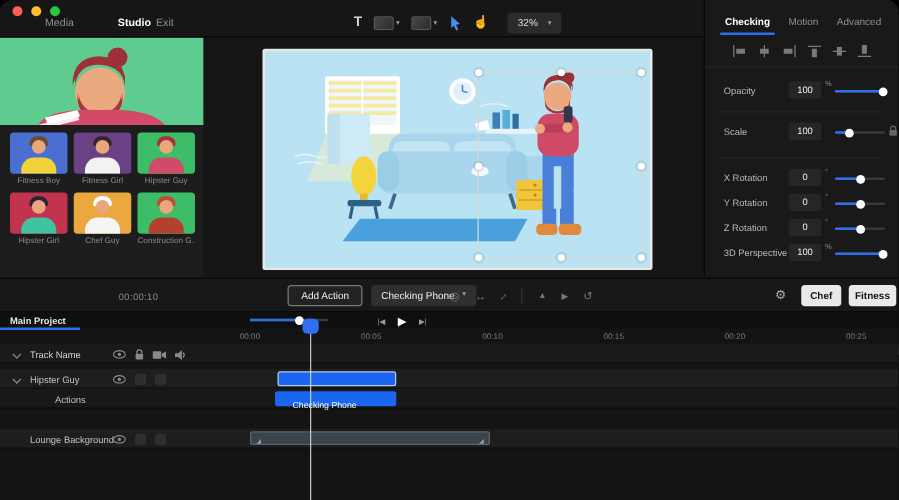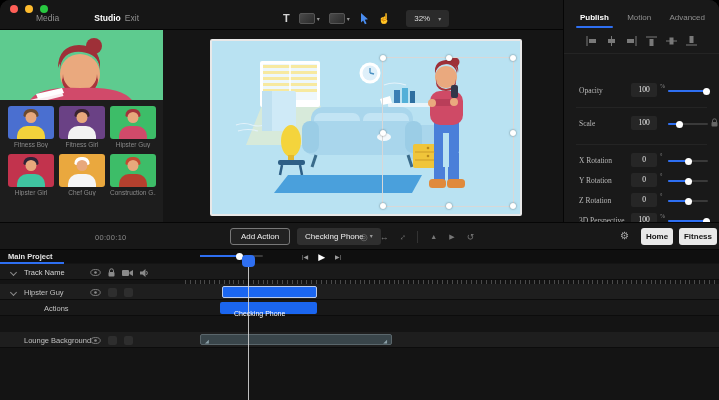--- a/index.html
+++ b/index.html
@@ -84,21 +84,21 @@
   .tl-zoom .fill { position:absolute; left:0; height:2px; background:#2e6ff2; }
   .tl-zoom .knob { position:absolute; top:-2.5px; width:7px; height:7px; border-radius:50%; background:#fff; }
   .transport { position:absolute; left:302px; top:0px; display:flex; gap:10px; align-items:center; height:13px; }
   .tr-sm { font-size:6px; color:#9a9a9a; }
   .tr-play { font-size:9px; color:#fff; }
   .ruler { position:absolute; left:185px; top:13px; width:534px; height:22px; }
   .ruler-label { position:absolute; top:3px; font-size:6.5px; color:#7a7a7a; transform:translateX(-50%); }
   .ticks { position:absolute; left:0; top:14px; width:534px; height:7px;
     background:repeating-linear-gradient(90deg,#4a4a4a 0 1px,transparent 1px 4.85px);
   }
-  .row { position:absolute; left:0; width:719px; height:16px; }
+  .row { position:absolute; left:0; width:719px; height:16px;margin-top:11px; }
   .row-sep { border-bottom:1px solid #0c0c0c; }
   .row-name { position:absolute; top:4px; font-size:7.5px; color:#c0c0c0; }
   .chev { position:absolute; left:11px; top:6px; width:5px; height:5px; border-left:1.3px solid #8a8a8a; border-bottom:1.3px solid #8a8a8a; transform:rotate(-45deg); }
   .row-ics { position:absolute; left:90px; top:4px; display:flex; gap:7px; align-items:center; }
   .chip { width:9px; height:9px; background:#2e2e2e; border-radius:2px; }
   .clip { position:absolute; height:12px; border-radius:2px; background:#1b66f0; }
   .clip.selected { border:1.5px solid #b9c9e8; }
   .clip-label { font-size:7px; color:#fff; line-height:12px; padding-left:14px; white-space:nowrap; }
   .clip.bgclip { background:#39454a; border:1px solid #5a666b; height:11px; }
   .bg-dots { position:absolute; top:2.5px; font-size:5px; color:#8ba0a8; }
@@ -302,21 +302,21 @@
         <span class="handle" style="right:-3px; top:72px;"></span>
         <span class="handle" style="left:-3px; bottom:-3px;"></span>
         <span class="handle" style="left:63px; bottom:-3px;"></span>
         <span class="handle" style="right:-3px; bottom:-3px;"></span>
       </div>
     </div>
   </div>
 
   <div class="right-panel">
     <div class="rp-tabs">
-      <span class="tab active">Publish</span>
+      <span class="tab active">Checking</span>
       <span class="tab">Motion</span>
       <span class="tab">Advanced</span>
     </div>
     <div class="align-row">
       <svg width="11" height="10" viewBox="0 0 11 10">
           <line x1="1" y1="0" x2="1" y2="10" stroke="#9a9a9a"></line>
           <rect x="3" y="3" width="7" height="4" fill="#9a9a9a"></rect>
         </svg>
       <svg width="11" height="10" viewBox="0 0 11 10">
           <line x1="5.5" y1="0" x2="5.5" y2="10" stroke="#9a9a9a"></line>
@@ -333,21 +333,21 @@
       <svg width="11" height="10" viewBox="0 0 11 10">
           <line x1="0" y1="5" x2="11" y2="5" stroke="#9a9a9a"></line>
           <rect x="3.5" y="1.5" width="4" height="7" fill="#9a9a9a"></rect>
         </svg>
       <svg width="11" height="10" viewBox="0 0 11 10">
           <line x1="0" y1="9" x2="11" y2="9" stroke="#9a9a9a"></line>
           <rect x="3.5" y="0" width="4" height="7" fill="#9a9a9a"></rect>
         </svg>
     </div>
 
-    <div style="margin-top:27px;font-family:Liberation Serif, serif;">
+    <div style="margin-top:9px;">
       <div class="prop-row">
         <span class="prop-label">Opacity</span>
         <span class="prop-val">100</span>
         <span class="prop-unit">%</span>
         <span class="slider">
           <span class="fill" style="width: 95%;"></span>
           <span class="knob" style="left: calc(95% - 3.5px);"></span>
         </span>
       </div>
       <div class="rp-div"></div>
@@ -413,21 +413,21 @@
     <span class="cb-icons">
       <span class="ico">◎</span>
       <span class="ico">↔</span>
       <span class="ico ic-diag">↕</span>
       <span class="cb-div"></span>
       <span class="ico" style="font-size:7px">▲</span>
       <span class="ico" style="font-size:7px">▶</span>
       <span class="ico">↺</span>
     </span>
     <span class="gear">⚙</span>
-    <span class="btn-save">Home</span>
+    <span class="btn-save">Chef</span>
     <span class="btn-publish">Fitness</span>
   </div>
 
   <div class="timeline">
     <div class="proj-bar">
       <span class="proj-tab">Main Project</span>
       <span class="proj-under"></span>
       <span class="tl-zoom">
         <span class="fill" style="width: 63%;"></span>
         <span class="knob" style="left: calc(63% - 3.5px);"></span>

